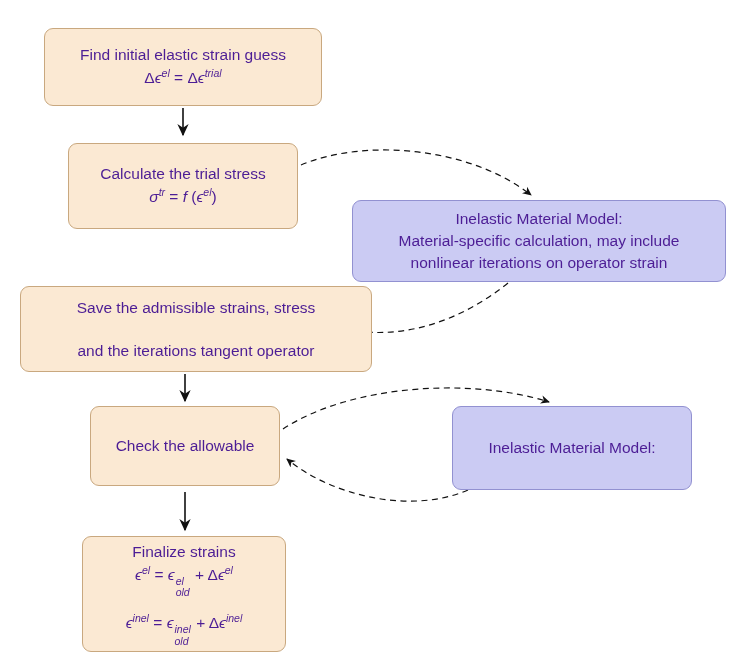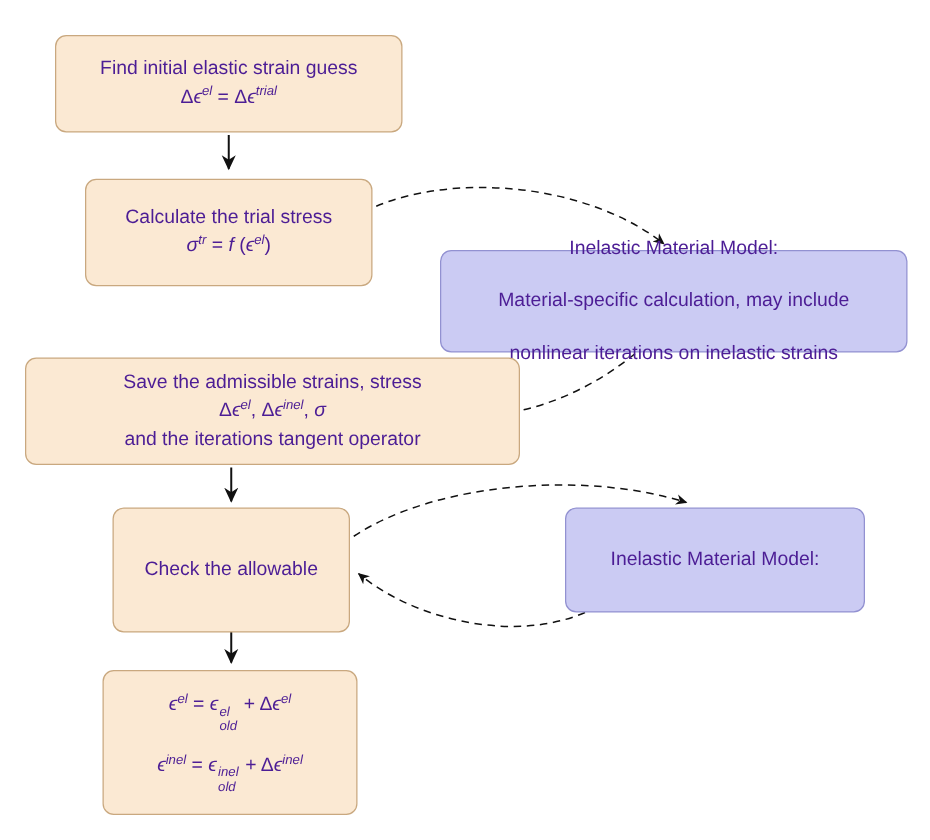--- a/index.html
+++ b/index.html
@@ -30,21 +30,20 @@
     line-height: 1.42;
     padding: 4px 8px;
   }
   .peach {
     background: var(--peach-fill, #fbe9d3);
     border-color: var(--peach-border, #c9a87f);
   }
   .purple {
     background: var(--purple-fill, #cbcbf3);
     border-color: var(--purple-border, #9291d1);
-    gap: 20px;
   }
   .line { white-space: nowrap; }
   .math i { font-style: italic; }
   sup, sub { font-size: 0.68em; }
   .supsub {
     display: inline-flex;
     flex-direction: column;
     align-items: flex-start;
     font-size: 0.68em;
     line-height: 1.08;
@@ -102,38 +101,38 @@
   </div>
 
   <div class="box peach" style="left:68px; top:143px; width:230px; height:86px;">
     <div class="line">Calculate the trial stress</div>
     <div class="line math"><i>σ</i><sup><i>tr</i></sup> = <i>f</i> (<i>ϵ</i><sup><i>el</i></sup>)</div>
   </div>
 
   <div class="box purple" style="left:352px; top:200px; width:374px; height:82px;">
     <div class="line">Inelastic Material Model:</div>
     <div class="line">Material-specific calculation, may include</div>
-    <div class="line">nonlinear iterations on inelastic strains</div>
+    <div class="line">nonlinear iterations on operator strain</div>
   </div>
 
-  <div class="box peach" style="left:20px; top:286px; width:396px; height:86px;">
+  <div class="box peach" style="left:20px; top:286px; width:352px; height:86px;gap:21px;">
     <div class="line">Save the admissible strains, stress</div>
-    <div class="line math">Δ<i>ϵ</i><sup><i>el</i></sup>, Δ<i>ϵ</i><sup><i>inel</i></sup>, <i>σ</i></div>
     <div class="line">and the iterations tangent operator</div>
   </div>
 
-  <div class="box peach" style="left:90px; top:406px; width:190px; height:100px;">
+  <div class="box peach" style="left:90px; top:406px; width:190px; height:80px;">
     <div class="line">Check the allowable</div>
   </div>
 
   <div class="box purple" style="left:452px; top:406px; width:240px; height:84px;">
     <div class="line">Inelastic Material Model:</div>
   </div>
 
   <div class="box peach" style="left:82px; top:536px; width:204px; height:116px;">
+    <div class="line">Finalize strains</div>
     <div class="line math"><i>ϵ</i><sup><i>el</i></sup> = <i>ϵ</i><span class="supsub">
           <i>el</i>
           <i>old</i>
         </span> + Δ<i>ϵ</i><sup><i>el</i></sup></div>
     <div class="gap"></div>
     <div class="line math"><i>ϵ</i><sup><i>inel</i></sup> = <i>ϵ</i><span class="supsub">
           <i>inel</i>
           <i>old</i>
         </span> + Δ<i>ϵ</i><sup><i>inel</i></sup></div>
   </div>

